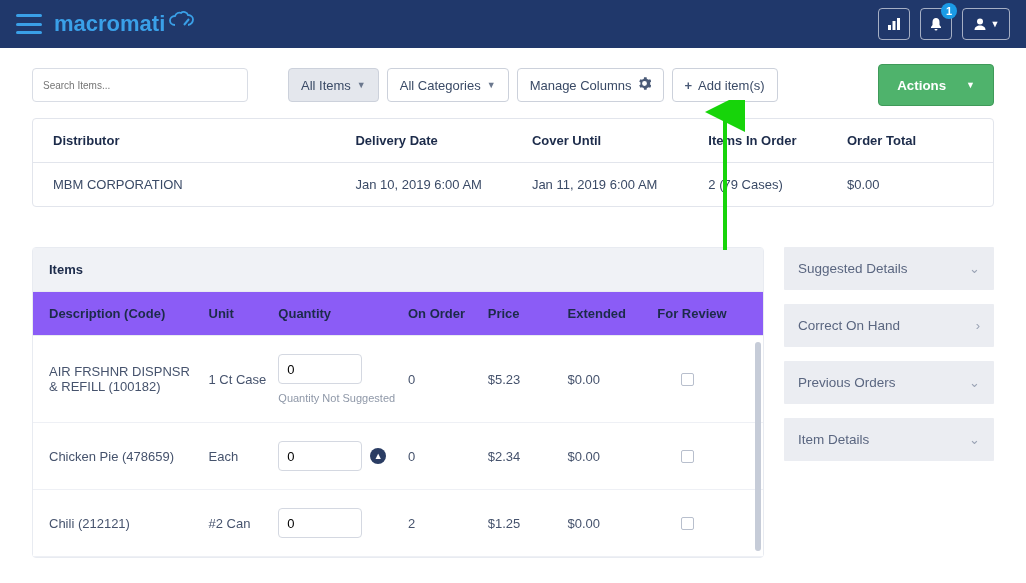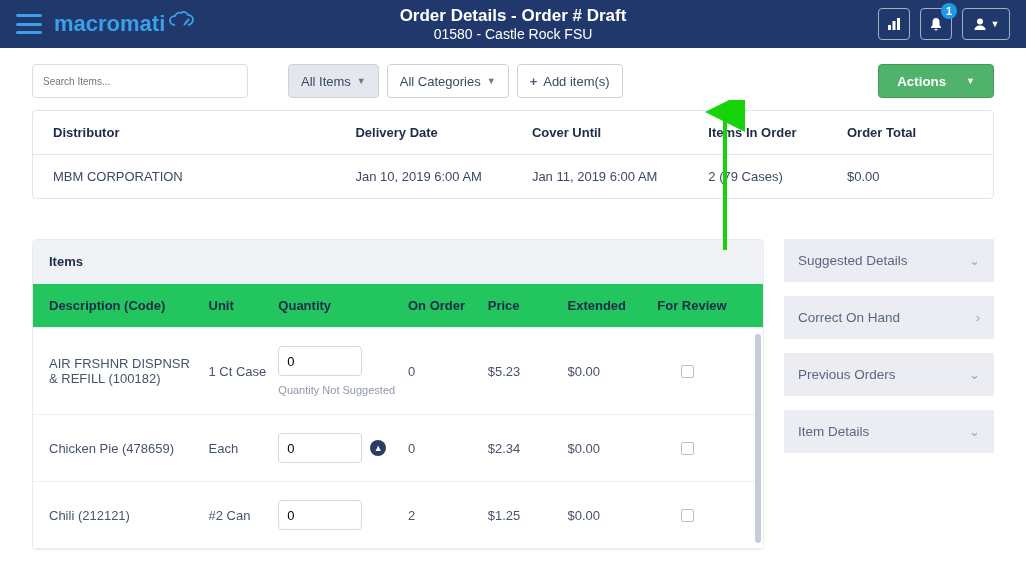--- a/index.html
+++ b/index.html
@@ -19,37 +19,37 @@
   .user-btn { width: 48px; }
   .caret-mini { margin-left: 4px; font-size: 9px; }
   .badge { position: absolute; top: -6px; right: -6px; background: #1b9be6; color: #fff; border-radius: 50%; width: 16px; height: 16px; font-size: 11px; display: flex; align-items: center; justify-content: center; font-weight: 700; }
 
   
   .toolbar { display: flex; align-items: center; gap: 8px; padding: 16px 32px 12px; }
   .search-input { width: 216px; height: 34px; border: 1px solid #d9dde5; border-radius: 4px; padding: 0 10px; font-size: 10px; color: #0c4a6e; }
   .btn { height: 34px; border: 1px solid #ccd1db; background: #fff; border-radius: 4px; padding: 16px 12px; display: inline-flex; align-items: center; gap: 6px; font-size: 13px; color: #3a4a66; cursor: pointer; }
   .btn.active { background: #e4e7ed; }
   .btn .caret { font-size: 9px; color: #6b788e; }
-  .actions-btn { margin-left: auto; background: #4fb36c; border: 1px solid #3f9a59; color: #fff; font-weight: 600; padding: 0 18px; height: 34px; border-radius: 4px; display: inline-flex; align-items: center; gap: 20px; cursor: pointer; }
+  .actions-btn { margin-left: auto; background: #4fb36c; border: 1px solid #3f9a59; color: #fff; font-weight: 600; padding: 0 18px; height: 42px; border-radius: 4px; display: inline-flex; align-items: center; gap: 20px; cursor: pointer; }
   .actions-btn .caret { color: #fff; font-size: 9px; }
 
   
   .content { padding: 0 32px 20px; display: flex; gap: 20px; }
   .left-col { flex: 1; min-width: 0; }
   .right-col { width: 210px; display: flex; flex-direction: column; gap: 14px; }
 
   .summary { border: 1px solid #e2e5ec; border-radius: 4px; overflow: hidden; margin-bottom: 20px; }
   .summary-head, .summary-row { display: grid; grid-template-columns: 2.4fr 1.4fr 1.4fr 1.1fr 1fr; padding: 14px 20px; }
   .summary-head { color: #1c2b4a; font-weight: 700; }
   .summary-row { border-top: 1px solid #e2e5ec; color: #3a4a66; }
 
   
   .items-panel { border: 1px solid #e8ebf1; border-radius: 4px; background: #fcfdfe; }
   .items-title { background: #f0f2f6; padding: 14px 16px; font-weight: 700; color: #1c2b4a; border-bottom: 1px solid #e8ebf1; }
-  .items-head { display: grid; grid-template-columns: 1.6fr 0.7fr 1.3fr 0.8fr 0.8fr 0.9fr 0.9fr; padding: 14px 16px; font-weight: 700; color: #1c2b4a; background: #22c55e; border-bottom: 1px solid #e8ebf1; }
+  .items-head { display: grid; grid-template-columns: 1.6fr 0.7fr 1.3fr 0.8fr 0.8fr 0.9fr 0.9fr; padding: 14px 16px; font-weight: 700; color: #1c2b4a; background: #8b5cf6; border-bottom: 1px solid #e8ebf1; }
   .items-body { background: #fff; position: relative; }
   .item-row { display: grid; grid-template-columns: 1.6fr 0.7fr 1.3fr 0.8fr 0.8fr 0.9fr 0.9fr; padding: 18px 16px; border-bottom: 1px solid #eef0f5; align-items: center; color: #46536d; }
   .qty-cell { display: flex; align-items: center; gap: 8px; }
   .qty-input { width: 84px; height: 30px; border: 1px solid #d4d8e1; border-radius: 4px; padding: 0 8px; font-size: 13px; }
   .qty-sub { font-size: 11px; color: #8f98a8; margin-top: 8px; }
   .up-icon { width: 16px; height: 16px; border-radius: 50%; background: #2a3c63; color: #fff; font-size: 9px; display: flex; align-items: center; justify-content: center; }
   .chk { width: 13px; height: 13px; border: 1px solid #b8bfcd; border-radius: 2px; margin-left: 24px; }
   .scroll-ind { position: absolute; right: 2px; top: 6px; bottom: 6px; width: 6px; background: #c6ccd8; border-radius: 3px; }
 
   
@@ -70,24 +70,20 @@
   </div>
   <div class="brand">
     <span>macromati</span>
     <span class="cloud">
       <svg width="28" height="20" viewBox="0 0 28 20">
           <path d="M8 14c-3 0-5-2-5-4.5S5 5 8 5c1-3 4-4 6-3 2-2 6-1 7 2 3 0 5 2 5 4.5S24 14 21 14" fill="none" stroke="#3aa0e8" stroke-width="1.8"></path>
           <path d="M17 14 L22 8" stroke="#3aa0e8" stroke-width="2" fill="none"></path>
         </svg>
     </span>
   </div>
-  <div class="title-block">
-    <div class="t1">Order Details - Order # Draft</div>
-    <div class="t2">01580 - Castle Rock FSU</div>
-  </div>
   <div class="top-right">
     <div class="icon-btn">
       <svg width="14" height="14" viewBox="0 0 14 14">
           <rect x="1" y="8" width="3" height="5" fill="#fff"></rect>
           <rect x="5.5" y="4" width="3" height="9" fill="#fff"></rect>
           <rect x="10" y="1" width="3" height="12" fill="#fff"></rect>
         </svg>
     </div>
     <div class="icon-btn">
       <svg width="14" height="14" viewBox="0 0 14 14">
@@ -108,20 +104,28 @@
 <div class="toolbar">
   <input class="search-input" placeholder="Search Items..." style="">
   <div style="width:24px"></div>
   <button class="btn active">
     <span>All Items</span>
     <span class="caret">▼</span>
   </button>
   <button class="btn">
     <span>All Categories</span>
     <span class="caret">▼</span>
+  </button>
+  <button class="btn">
+    <span>Manage Columns</span>
+    <span>
+      <svg width="13" height="13" viewBox="0 0 16 16">
+          <path fill="#4a5a77" d="M8 5a3 3 0 100 6 3 3 0 000-6zm7 3c0 .5 0 .9-.1 1.3l1.6 1.3-1.5 2.6-1.9-.7c-.7.5-1.4.9-2.2 1.1l-.3 2H7.4l-.3-2c-.8-.2-1.5-.6-2.2-1.1l-1.9.7-1.5-2.6 1.6-1.3C3 8.9 3 8.5 3 8s0-.9.1-1.3L1.5 5.4 3 2.8l1.9.7c.7-.5 1.4-.9 2.2-1.1l.3-2h3.2l.3 2c.8.2 1.5.6 2.2 1.1l1.9-.7 1.5 2.6-1.6 1.3c.1.4.1.8.1 1.3z"></path>
+        </svg>
+    </span>
   </button>
   <button class="btn">
     <span style="font-weight:700;color:#4a5a77">+</span>
     <span>Add item(s)</span>
   </button>
   <button class="actions-btn">
     <span>Actions</span>
     <span class="caret">▼</span>
   </button>
 </div>

